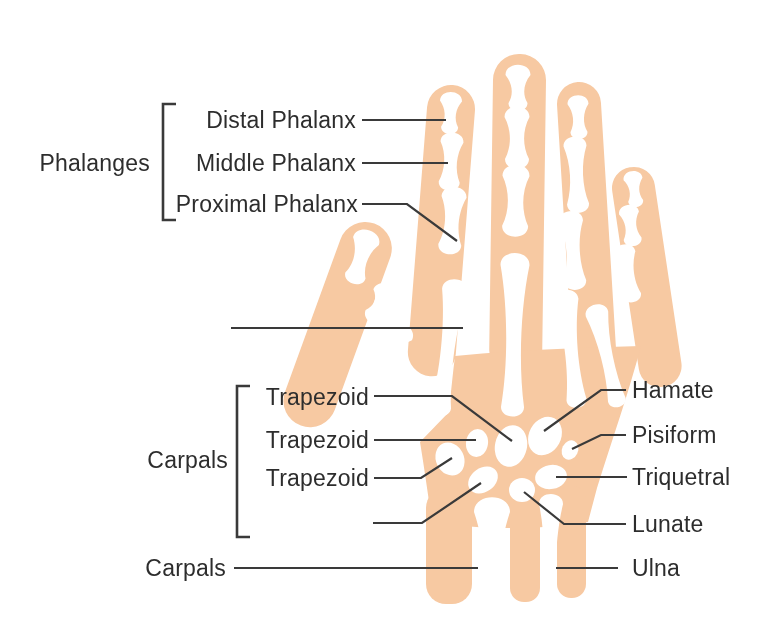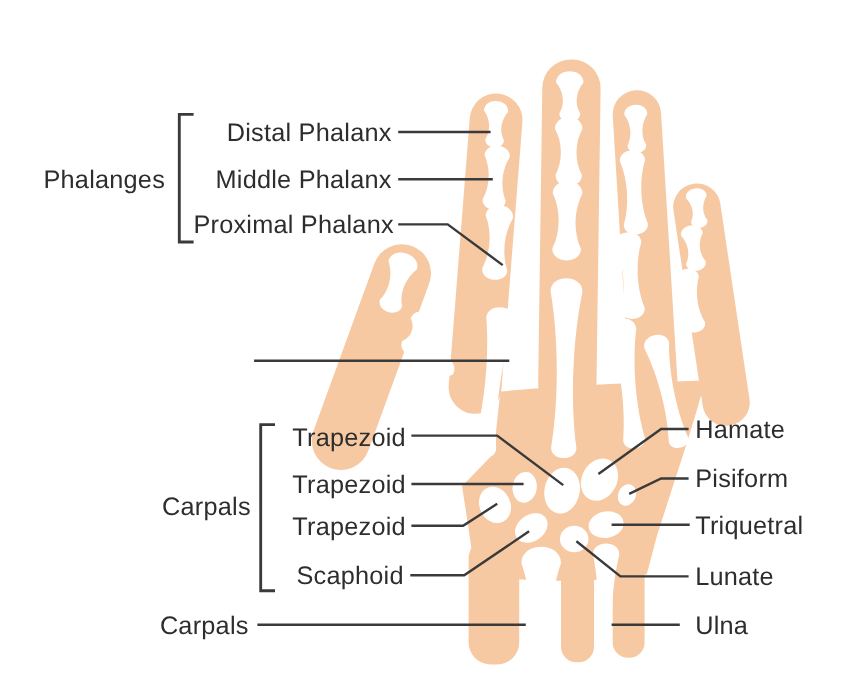--- a/index.html
+++ b/index.html
@@ -182,20 +182,19 @@
   </svg>
 
   <div class="lbl right-align" style="right:618px;top:151px">Phalanges</div>
   <div class="lbl right-align" style="right:412px;top:108px">Distal Phalanx</div>
   <div class="lbl right-align" style="right:412px;top:151px">Middle Phalanx</div>
   <div class="lbl right-align" style="right:410px;top:192px">Proximal Phalanx</div>
   <div class="lbl right-align" style="right:540px;top:448px">Carpals</div>
   <div class="lbl right-align" style="right:399px;top:385px">Trapezoid</div>
   <div class="lbl right-align" style="right:399px;top:428px">Trapezoid</div>
   <div class="lbl right-align" style="right:399px;top:466px">Trapezoid</div>
-  <div class="lbl right-align" style="right:401px;top:511px">Scaphoid</div>
   <div class="lbl right-align" style="right:542px;top:556px">Carpals</div>
   <div class="lbl" style="left:632px;top:378px">Hamate</div>
   <div class="lbl" style="left:632px;top:423px">Pisiform</div>
   <div class="lbl" style="left:632px;top:465px">Triquetral</div>
   <div class="lbl" style="left:632px;top:512px">Lunate</div>
   <div class="lbl" style="left:632px;top:556px">Ulna</div>
 </div>
 
 </body></html>

